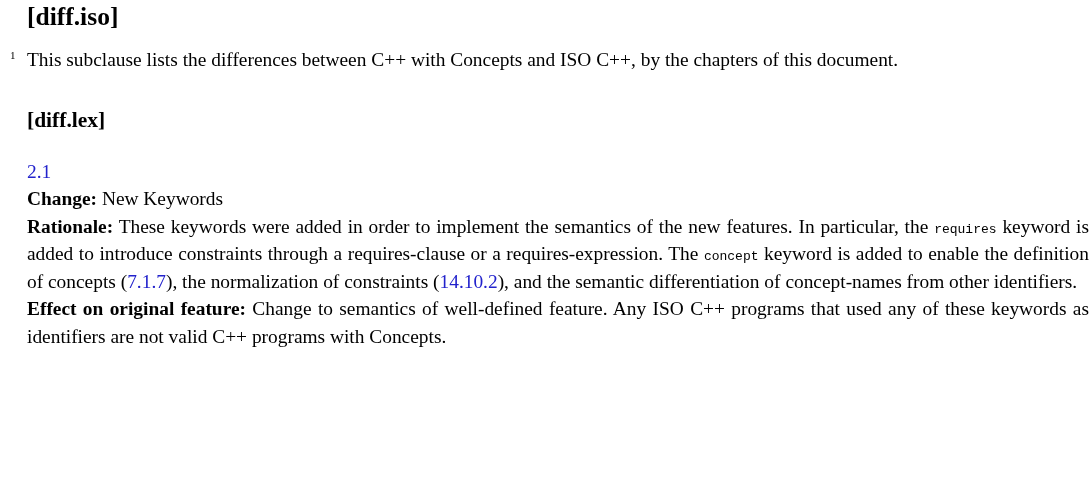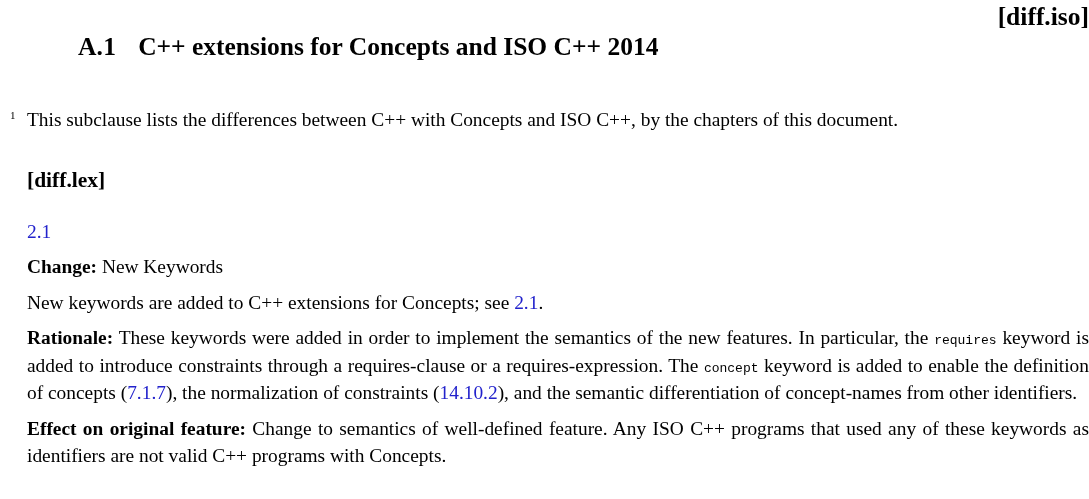--- a/index.html
+++ b/index.html
@@ -91,34 +91,31 @@
   .mono {
     font-family: "Liberation Mono", monospace;
     font-size: 13px;
   }
   .it {
   }
   .sec-ref-line {
     margin-top: 25px;
   }
   .tight {
-    margin-top: 8px;
+    margin-top: 0;
   }
 </style>
 </head>
 <body>
 
 <div class="page">
 
   <div class="content">
 
     <div class="heading-row h1-row">
-      <div class="h1-left">
-        <span class="h1-num">A.1</span><span class="h1-gap"></span><span>C++ extensions for Concepts and ISO C++ 2014</span>
-      </div>
       <div class="tag">[diff.iso]</div>
     </div>
 
     <div class="para">
       <span class="para-num">1</span>
       <span>This subclause lists the differences between C++ with Concepts and ISO C++, by the chapters of this document.</span>
     </div>
 
     <div class="heading-row h2-row">
       <div class="tag">[diff.lex]</div>
@@ -126,23 +123,20 @@
 
     <div class="block-line sec-ref-line">
       <span class="seclink">2.1</span>
     </div>
 
     <div class="block-line tight">
       <span class="lead">Change:</span>
       <span>New Keywords</span>
     </div>
 
-    <div class="block-line tight">
-      <span>New keywords are added to C++ extensions for Concepts; see </span><span class="ref">2.1</span><span>.</span>
-    </div>
 
     <div class="block-line tight">
       <span class="lead">Rationale:</span>
       <span>These keywords were added in order to implement the semantics of the new features.  In particular, the </span><span class="mono">requires</span><span> keyword is added to introduce constraints through a </span><span class="it">requires-clause</span><span> or a </span><span class="it">requires-expression</span><span>.  The </span><span class="mono">concept</span><span> keyword is added to enable the definition of concepts (</span><span class="ref">7.1.7</span><span>), the normalization of constraints (</span><span class="ref">14.10.2</span><span>), and the semantic differentiation of </span><span class="it">concept-name</span><span>s from other </span><span class="it">identifier</span><span>s.</span>
     </div>
 
     <div class="block-line tight">
       <span class="lead">Effect on original feature:</span>
       <span>Change to semantics of well-defined feature.  Any ISO C++ programs that used any of these keywords as identifiers are not valid C++ programs with Concepts.</span>
     </div>

